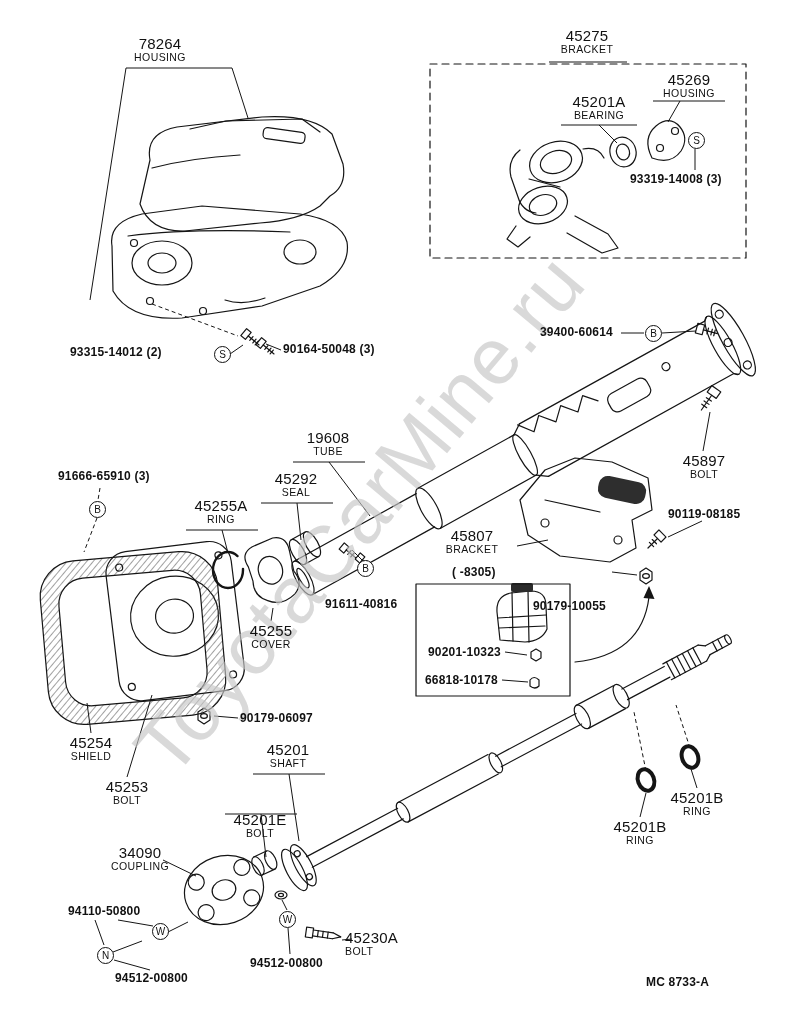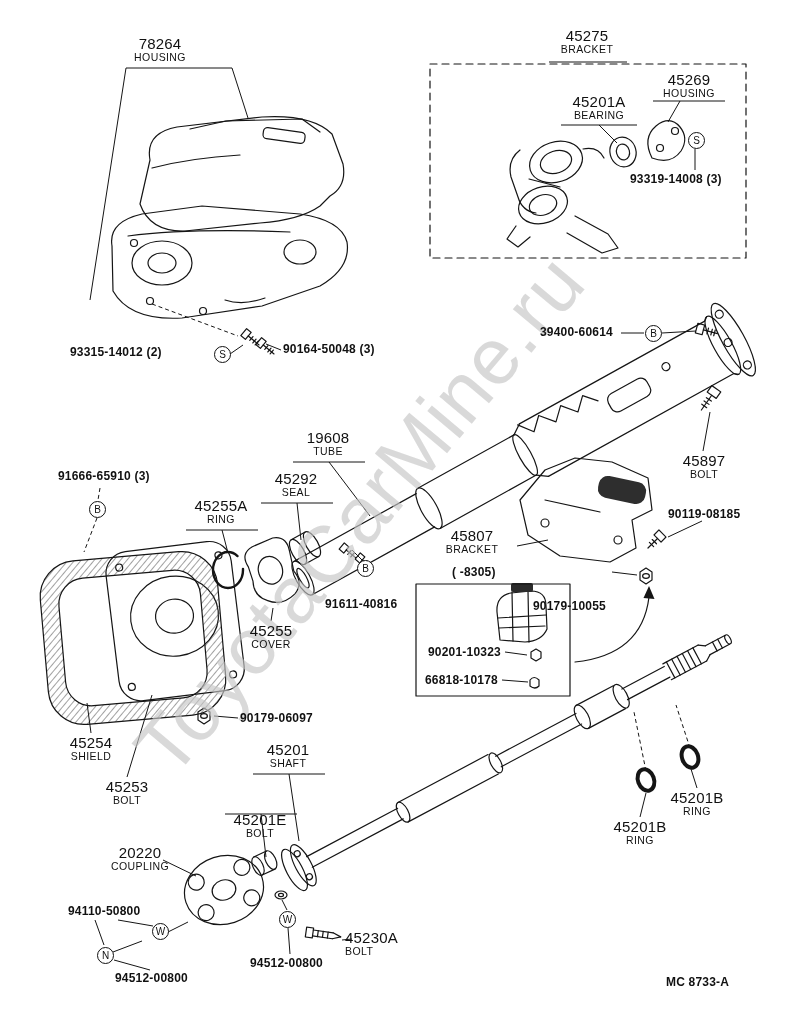--- a/index.html
+++ b/index.html
@@ -383,21 +383,21 @@
   </div>
   <div class="plabel" style="left:243px;top:742px;width:90px">
     <span class="pno">45201</span>
     <span class="pnm">SHAFT</span>
   </div>
   <div class="plabel" style="left:215px;top:812px;width:90px">
     <span class="pno">45201E</span>
     <span class="pnm">BOLT</span>
   </div>
   <div class="plabel" style="left:95px;top:845px;width:90px">
-    <span class="pno">20220</span>
+    <span class="pno">34090</span>
     <span class="pnm">COUPLING</span>
   </div>
   <div class="plabel" style="left:659px;top:453px;width:90px">
     <span class="pno">45897</span>
     <span class="pnm">BOLT</span>
   </div>
   <div class="plabel" style="left:652px;top:790px;width:90px">
     <span class="pno">45201B</span>
     <span class="pnm">RING</span>
   </div>
@@ -418,21 +418,21 @@
   <div class="flabel" style="left:668px;top:507px">90119-08185</div>
   <div class="flabel" style="left:533px;top:599px">90179-10055</div>
   <div class="flabel" style="left:452px;top:565px">( -8305)</div>
   <div class="flabel" style="left:325px;top:597px">91611-40816</div>
   <div class="flabel" style="left:428px;top:645px">90201-10323</div>
   <div class="flabel" style="left:425px;top:673px">66818-10178</div>
   <div class="flabel" style="left:240px;top:711px">90179-06097</div>
   <div class="flabel" style="left:68px;top:904px">94110-50800</div>
   <div class="flabel" style="left:250px;top:956px">94512-00800</div>
   <div class="flabel" style="left:115px;top:971px">94512-00800</div>
-  <div class="flabel" style="left:666px;top:975px">MC 8733-A</div>
+  <div class="flabel" style="left:646px;top:975px">MC 8733-A</div>
 
   <div class="mk" style="left:214px;top:346px">S</div>
   <div class="mk" style="left:688px;top:132px">S</div>
   <div class="mk" style="left:645px;top:325px">B</div>
   <div class="mk" style="left:89px;top:501px">B</div>
   <div class="mk" style="left:357px;top:560px">B</div>
   <div class="mk" style="left:97px;top:947px">N</div>
   <div class="mk" style="left:152px;top:923px">W</div>
   <div class="mk" style="left:279px;top:911px">W</div>
 

